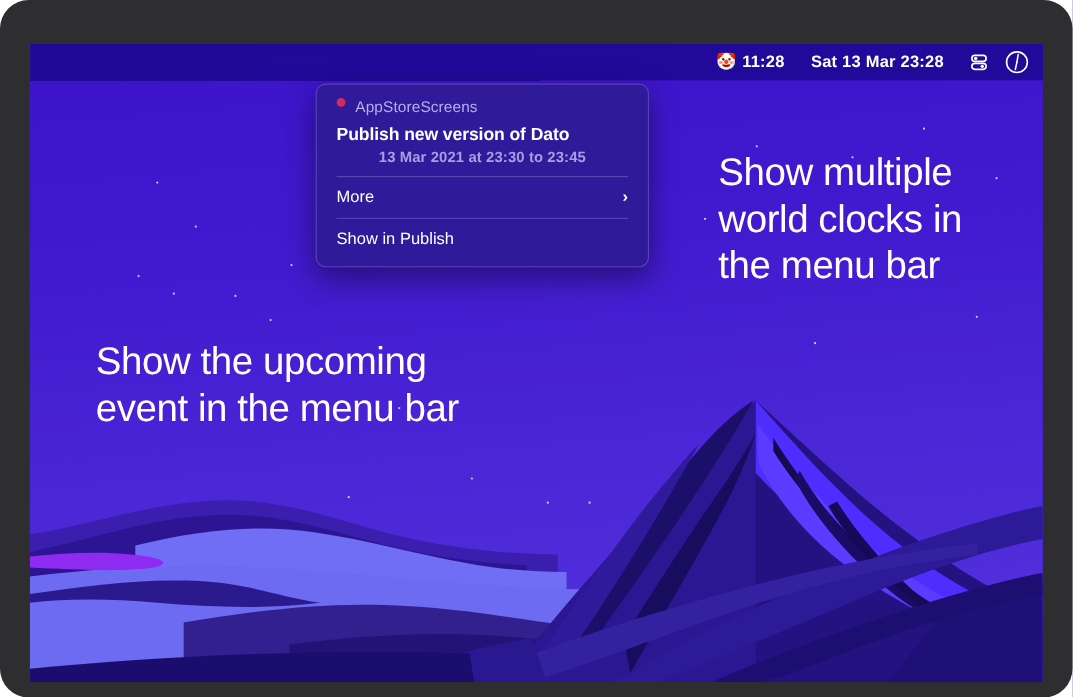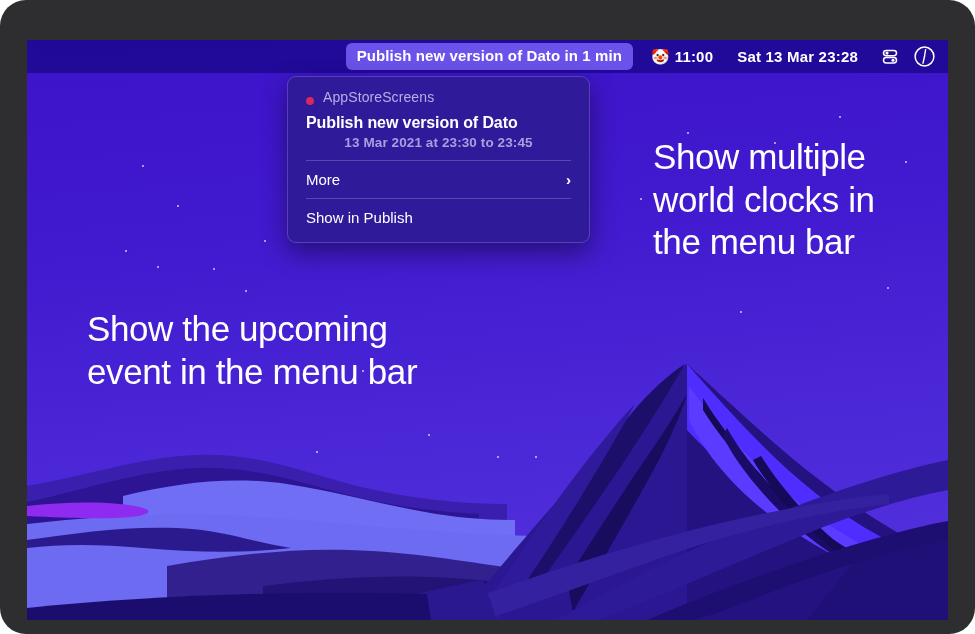--- a/index.html
+++ b/index.html
@@ -127,21 +127,21 @@
     background: rgba(46, 27, 150, .93);
     border: 1px solid rgba(150,130,230,.38);
     border-radius: 9px;
     box-shadow: 0 10px 26px rgba(0,0,0,.42);
     padding: 9px 0 6px 0;
     box-sizing: border-box;
     backdrop-filter: blur(14px);
   }
   #dropdown-calendar-row {
     display: flex;
-    align-items: flex-end;
+    align-items: flex-start;
     padding: 3px 18px 3px 18px;
   }
   #calendar-dot-icon {
     width: 8px; height: 8px;
     border-radius: 50%;
     background: #d52a5a;
     margin-right: 9px;
     flex: 0 0 auto;
   }
   #dropdown-calendar-name {
@@ -280,25 +280,24 @@
 
     <div class="caption" id="caption-right">Show multiple
 world clocks in
 the menu bar</div>
     <div class="caption" id="caption-left">Show the upcoming
 event in the menu bar</div>
 
     <div id="menu-bar">
       <div id="menu-bar-left-spacer"></div>
 
-      <div id="menubar-event-pill">Publish new version of Dato in 1 min</div>
 
       <div class="menubar-item">
         <span id="clock-emoji-icon">🤡</span>
-        <span id="menubar-world-clock">11:00</span>
+        <span id="menubar-world-clock">11:28</span>
       </div>
 
       <div class="menubar-item" id="menubar-datetime">Sat 13 Mar  23:28</div>
 
       <div id="control-center-button">
         <svg width="19" height="19" viewBox="0 0 19 19" aria-hidden="true">
           <rect x="2.5" y="3.4" width="13" height="5.4" rx="2.7" fill="none" stroke="#ffffff" stroke-width="1.5"></rect>
           <circle cx="6.0" cy="6.1" r="1.55" fill="#ffffff"></circle>
           <rect x="2.5" y="10.6" width="13" height="5.4" rx="2.7" fill="none" stroke="#ffffff" stroke-width="1.5"></rect>
           <circle cx="12.0" cy="13.3" r="1.55" fill="#ffffff"></circle>

